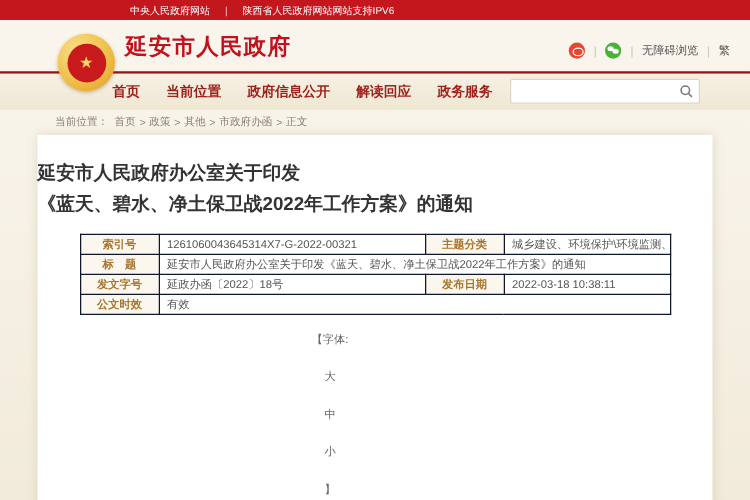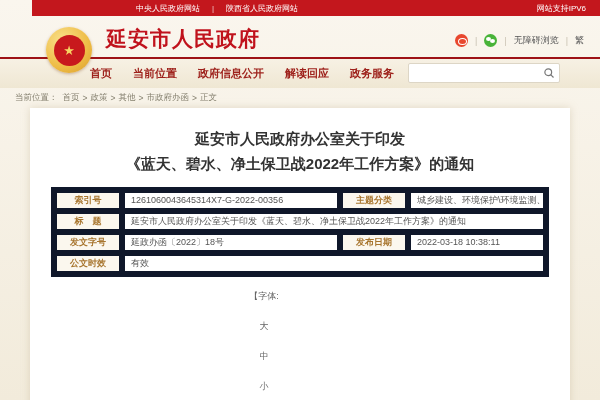--- a/index.html
+++ b/index.html
@@ -2,34 +2,34 @@
 <html><head>
 <meta charset="utf-8">
 <style>
   html,body{margin:0;padding:0;}
   body{font-family:"Liberation Sans","DejaVu Sans",sans-serif;}
   .page{position:relative;width:600px;height:400px;overflow:hidden;
         background:linear-gradient(#faf6ee,#f2ebdb);}
 
   
   .topbar{height:16px;background:#c3171d;color:#fff;font-size:8px;
-          display:flex;align-items:center;justify-content:space-between;
-          padding:0 14px 0 104px;box-sizing:border-box;margin-left:32px;}
+          display:flex;align-items:center;justify-content:flex-start;
+          padding:0 14px 0 104px;box-sizing:border-box;}
   .topbar a{color:#fff;text-decoration:none;cursor:pointer;}
   .topbar .tdiv{margin:0 12px;opacity:.75;}
 
   
   .header{height:41px;position:relative;}
   .emblem{position:absolute;left:46px;top:11px;width:46px;height:46px;border-radius:50%;
           background:radial-gradient(circle at 35% 30%,#f9e08a,#eebc45 60%,#d89b2a);
           z-index:8;display:flex;align-items:center;justify-content:center;
           box-shadow:0 1px 3px rgba(120,60,10,.35);}
   .emblem-inner{width:31px;height:31px;border-radius:50%;background:#c8191d;
           display:flex;align-items:center;justify-content:center;color:#f7d463;font-size:13px;}
-  .site-title{position:absolute;left:106px;top:9px;font-size:21px;font-weight:bold;
+  .site-title{position:absolute;left:100px;top:9px;font-size:18px;font-weight:bold;
           color:#c0121c;letter-spacing:1px;white-space:nowrap;cursor:pointer;}
   .header-right{position:absolute;right:16px;top:18px;display:flex;align-items:center;
           gap:7px;font-size:9px;color:#555;}
   .hicon{width:13px;height:13px;border-radius:50%;position:relative;cursor:pointer;}
   .hicon.weibo{background:#e8472e;}
   .hicon.weibo::after{content:"";position:absolute;left:3px;top:4px;width:7px;height:5px;
           border:1px solid #fff;border-radius:50%;}
   .hicon.wechat{background:#48b338;}
   .hicon.wechat::after{content:"";position:absolute;left:2px;top:3px;width:5px;height:4px;
           background:#fff;border-radius:50%;box-shadow:4px 2px 0 0 #fff;}
@@ -43,34 +43,34 @@
        background:linear-gradient(#f7f1e4,#efe7d3);}
   .nav a{font-size:11px;font-weight:bold;color:#9e221c;text-decoration:none;
          margin-right:21px;cursor:pointer;white-space:nowrap;}
   .search{position:absolute;right:40px;top:4px;width:152px;height:20px;background:#fff;
           border:1px solid #ddd6c6;border-radius:2px;display:flex;align-items:center;box-sizing:border-box;}
   .search input{flex:1;border:none;outline:none;background:transparent;font-size:9px;
           padding:0 6px;color:#333;min-width:0;}
   .search .sbtn{width:20px;height:18px;display:flex;align-items:center;justify-content:center;cursor:pointer;}
 
   
-  .breadcrumb{height:20px;display:flex;align-items:center;padding-left:15px;
+  .breadcrumb{height:20px;display:flex;align-items:center;padding-left:44px;
           font-size:8.5px;color:#85806f;}
   .breadcrumb a{color:#85806f;text-decoration:none;cursor:pointer;}
   .breadcrumb .sep{margin:0 3px;}
   .breadcrumb .pfx{margin-right:5px;}
 
   
   .panel{position:absolute;left:30px;right:30px;top:108px;height:312px;background:#fff;
          box-shadow:0 0 8px rgba(190,175,140,.4);}
-  .doc-title{margin-top:18px;text-align:center;font-size:15px;font-weight:bold;
+  .doc-title{margin-top:18px;text-align:left;font-size:15px;font-weight:bold;
          color:#333;line-height:25px;}
 
   table.meta{width:472px;margin:11px auto 0;border-collapse:collapse;font-size:9px;table-layout:fixed;}
-  table.meta td{border:6px solid #0f172a;padding:2px 6px;color:#555;line-height:11px;
+  table.meta td{border:1px solid #0f172a;padding:2px 6px;color:#555;line-height:11px;
          overflow:hidden;white-space:nowrap;}
   table.meta td.lab{width:58px;background:#fbf7ee;color:#a8762f;font-weight:bold;
          text-align:center;padding:2px 2px;}
   table.meta td.v1{width:200px;}
   table.meta td.v2{width:120px;}
 
   .toolbar{margin-top:13px;display:flex;justify-content:flex-start;align-items:center;
          padding-right:72px;font-size:9px;color:#666;gap:17px;flex-direction:column;}
   .toolbar .fsz{cursor:pointer;margin:0 1px;}
   .toolbar .tbtn{cursor:pointer;display:flex;align-items:center;gap:2px;margin-left:0;}
@@ -161,21 +161,21 @@
   <div class="panel">
     <div class="doc-title">
       <div>延安市人民政府办公室关于印发</div>
       <div>《蓝天、碧水、净土保卫战2022年工作方案》的通知</div>
     </div>
 
     <table class="meta">
       <tbody>
           <tr>
         <td class="lab">索引号</td>
-        <td class="v1">1261060043645314X7-G-2022-00356</td>
+        <td class="v1">1261060043645314X7-G-2022-00321</td>
         <td class="lab">主题分类</td>
         <td class="v2">城乡建设、环境保护\环境监测、保护与治理</td>
       </tr>
       <tr>
         <td class="lab">标　题</td>
         <td colspan="3">延安市人民政府办公室关于印发《蓝天、碧水、净土保卫战2022年工作方案》的通知</td>
       </tr>
       <tr>
         <td class="lab">发文字号</td>
         <td class="v1">延政办函〔2022〕18号</td>

